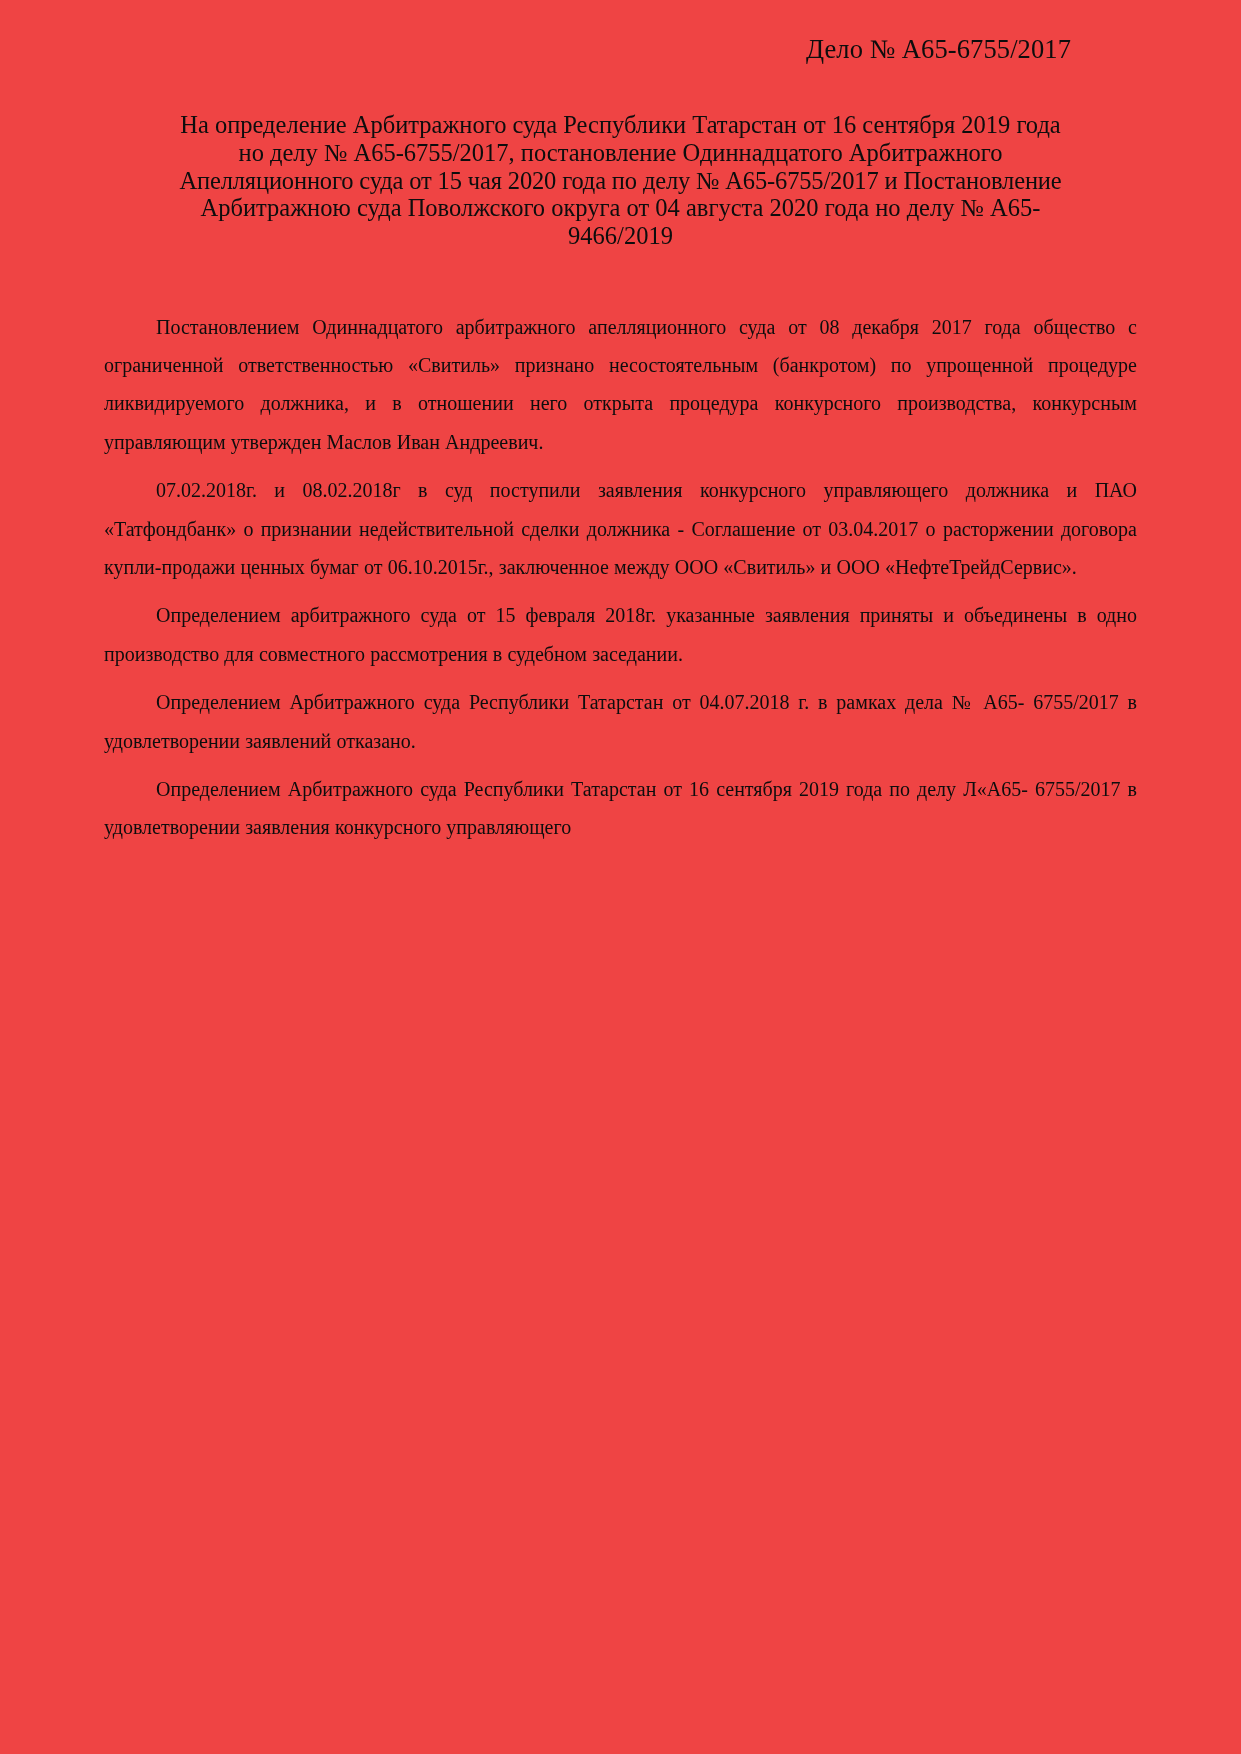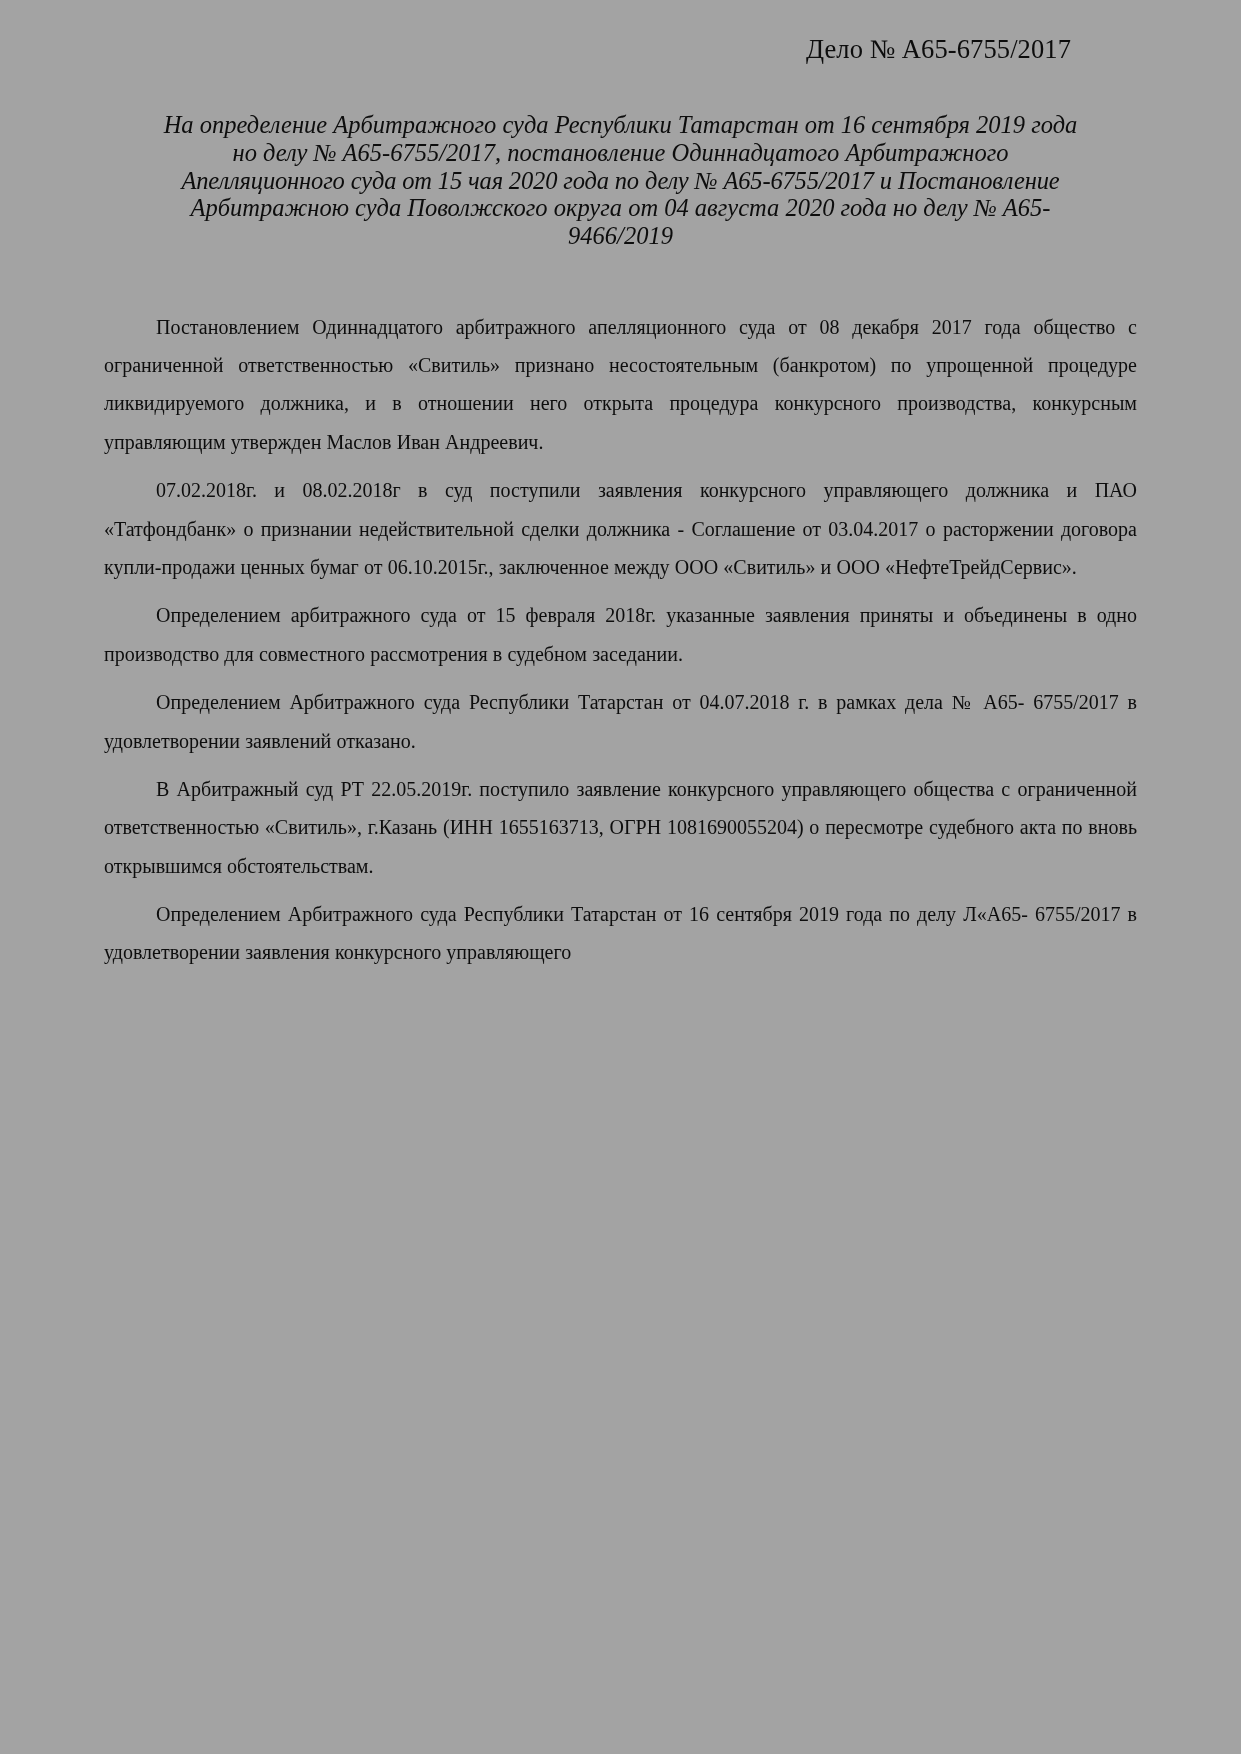--- a/index.html
+++ b/index.html
@@ -13,21 +13,21 @@
     font-family: "Liberation Serif", "DejaVu Serif", serif;
     color: #0d0d0d;
     overflow: hidden;
   }
   .page {
     position: relative;
     width: 1241px;
     height: 1754px;
     box-sizing: border-box;
     padding: 34px 104px 0 104px;
-    background: #a3a3a3;
+    background: #ef4444;
   }
   .case-header {
     text-align: right;
     font-size: 26.5px;
     line-height: 1.18;
     letter-spacing: 0.1px;
     margin: 0 0 46px 0;
     padding-right: 66px;
   }
   .doc-title {
@@ -39,21 +39,20 @@
   .subtitle-block {
     text-align: center;
     font-size: 24.5px;
     line-height: 1.13;
     margin: 0 0 58px 0;
     padding: 0 6px;
   }
   .subtitle-block .sline {
     display: block;
     white-space: nowrap;
-    font-style: italic;
   }
   .subtitle-block .sline.narrow {
     letter-spacing: -0.15px;
   }
   .body-par {
     font-size: 20px;
     line-height: 1.92;
     text-align: justify;
     text-align-last: left;
     text-indent: 52px;
@@ -79,17 +78,16 @@
     <span class="sline narrow">Апелляционного суда от 15 чая 2020 года по делу № А65-6755/2017 и Постановление</span>
     <span class="sline">Арбитражною суда Поволжского округа от 04 августа 2020 года но делу № А65-</span>
     <span class="sline">9466/2019</span>
   </div>
 
   <div class="body-content">
     <p class="body-par">Постановлением Одиннадцатого арбитражного апелляционного суда от 08 декабря 2017 года общество с ограниченной ответственностью «Свитиль» признано несостоятельным (банкротом) по упрощенной процедуре ликвидируемого должника, и в отношении него открыта процедура конкурсного производства, конкурсным управляющим утвержден Маслов Иван Андреевич.</p>
     <p class="body-par">07.02.2018г. и 08.02.2018г в суд поступили заявления конкурсного управляющего должника и ПАО «Татфондбанк» о признании недействительной сделки должника - Соглашение от 03.04.2017 о расторжении договора купли-продажи ценных бумаг от 06.10.2015г., заключенное между ООО «Свитиль» и ООО «НефтеТрейдСервис».</p>
     <p class="body-par">Определением арбитражного суда от 15 февраля 2018г. указанные заявления приняты и объединены в одно производство для совместного рассмотрения в судебном заседании.</p>
     <p class="body-par">Определением Арбитражного суда Республики Татарстан от 04.07.2018 г. в рамках дела № А65- 6755/2017 в удовлетворении заявлений отказано.</p>
-    <p class="body-par">В Арбитражный суд РТ 22.05.2019г. поступило заявление конкурсного управляющего общества с ограниченной ответственностью «Свитиль», г.Казань (ИНН 1655163713, ОГРН 1081690055204) о пересмотре судебного акта по вновь открывшимся обстоятельствам.</p>
     <p class="body-par">Определением Арбитражного суда Республики Татарстан от 16 сентября 2019 года по делу Л«А65- 6755/2017 в удовлетворении заявления конкурсного управляющего</p>
   </div>
 
 </div>
 
 </body></html>

